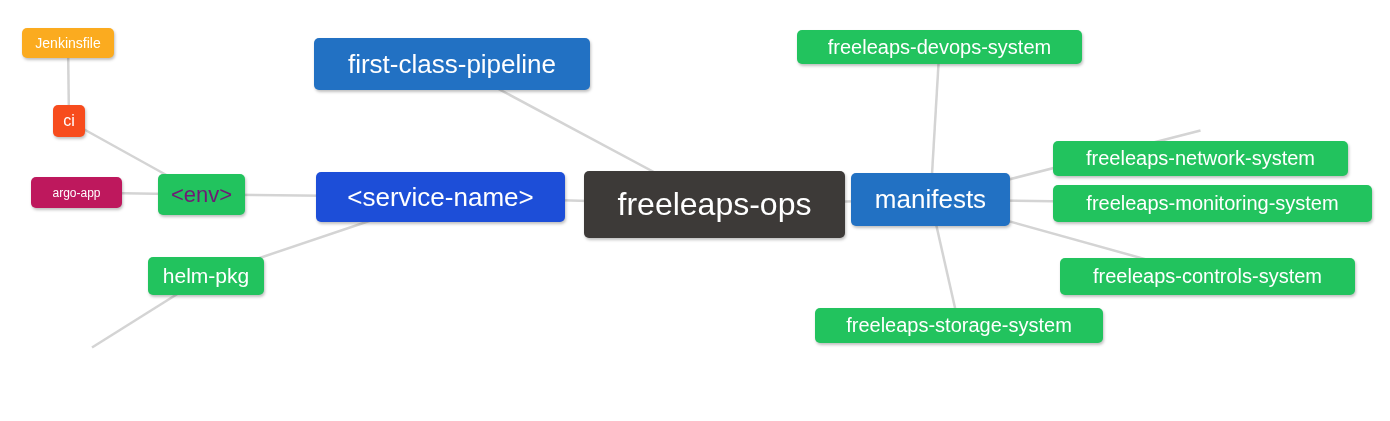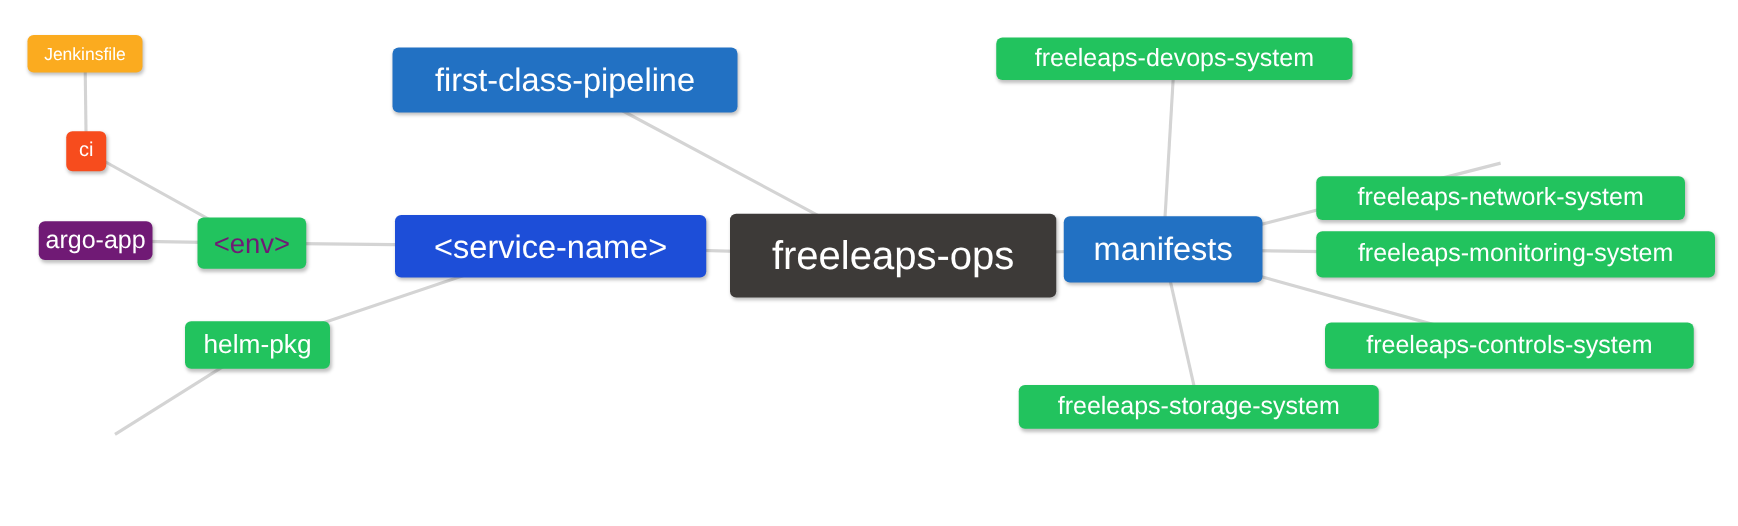--- a/index.html
+++ b/index.html
@@ -52,21 +52,21 @@
       <line x1="440.5" y1="197" x2="714.5" y2="204.5" stroke="#d4d4d4" stroke-width="2.5"></line>
       <line x1="714.5" y1="204.5" x2="930.5" y2="199.5" stroke="#d4d4d4" stroke-width="2.5"></line>
       <line x1="930.5" y1="199.5" x2="939.5" y2="47" stroke="#d4d4d4" stroke-width="2.5"></line>
       <line x1="930.5" y1="199.5" x2="1200.5" y2="130.5" stroke="#d4d4d4" stroke-width="2.5"></line>
       <line x1="930.5" y1="199.5" x2="1212.5" y2="203.5" stroke="#d4d4d4" stroke-width="2.5"></line>
       <line x1="930.5" y1="199.5" x2="1207.5" y2="276.5" stroke="#d4d4d4" stroke-width="2.5"></line>
       <line x1="930.5" y1="199.5" x2="959" y2="325.5" stroke="#d4d4d4" stroke-width="2.5"></line>
     </svg>
 <div class="node" style="left: 22px; top: 28px; width: 92px; height: 30px; font-size: 14px; background: rgb(251, 171, 31); color: rgb(255, 255, 255);">Jenkinsfile</div>
     <div class="node" style="left: 53px; top: 105px; width: 32px; height: 32px; font-size: 16px; background: rgb(247, 76, 29); color: rgb(255, 255, 255);">ci</div>
-    <div class="node" style="left: 31px; top: 177px; width: 91px; height: 31px; font-size: 20px; background: #701a75; color: rgb(255, 255, 255);">argo-app</div>
+    <div class="node" style="left: 31px; top: 177px; width: 91px; height: 31px; font-size: 12px; background: #be185d; color: rgb(255, 255, 255);">argo-app</div>
     <div class="node" style="left: 158px; top: 174px; width: 87px; height: 41px; font-size: 22px; background: rgb(34, 195, 94); color: #701a75;">&lt;env&gt;</div>
     <div class="node" style="left: 148px; top: 257px; width: 116px; height: 38px; font-size: 21px; background: rgb(34, 195, 94); color: rgb(255, 255, 255);">helm-pkg</div>
     <div class="node" style="left: 314px; top: 38px; width: 276px; height: 52px; font-size: 26px; background: rgb(34, 113, 195); color: rgb(255, 255, 255);">first-class-pipeline</div>
     <div class="node" style="left: 316px; top: 172px; width: 249px; height: 50px; font-size: 26px; background: #1d4ed8; color: rgb(255, 255, 255);">&lt;service-name&gt;</div>
     <div class="node" style="left: 584px; top: 171px; width: 261px; height: 67px; font-size: 32px; background: rgb(61, 58, 56); color: rgb(255, 255, 255);">freeleaps-ops</div>
     <div class="node" style="left: 851px; top: 173px; width: 159px; height: 53px; font-size: 26px; background: rgb(34, 113, 195); color: rgb(255, 255, 255);">manifests</div>
     <div class="node" style="left: 797px; top: 30px; width: 285px; height: 34px; font-size: 20px; background: rgb(34, 195, 94); color: rgb(255, 255, 255);">freeleaps-devops-system</div>
     <div class="node" style="left: 1053px; top: 113px; width: 295px; height: 35px; font-size: 20px; background: rgb(34, 195, 94); color: rgb(255, 255, 255); margin-top: 28px;">freeleaps-network-system</div>
     <div class="node" style="left: 1053px; top: 185px; width: 319px; height: 37px; font-size: 20px; background: rgb(34, 195, 94); color: rgb(255, 255, 255);">freeleaps-monitoring-system</div>
     <div class="node" style="left: 1060px; top: 258px; width: 295px; height: 37px; font-size: 20px; background: rgb(34, 195, 94); color: rgb(255, 255, 255);">freeleaps-controls-system</div>

